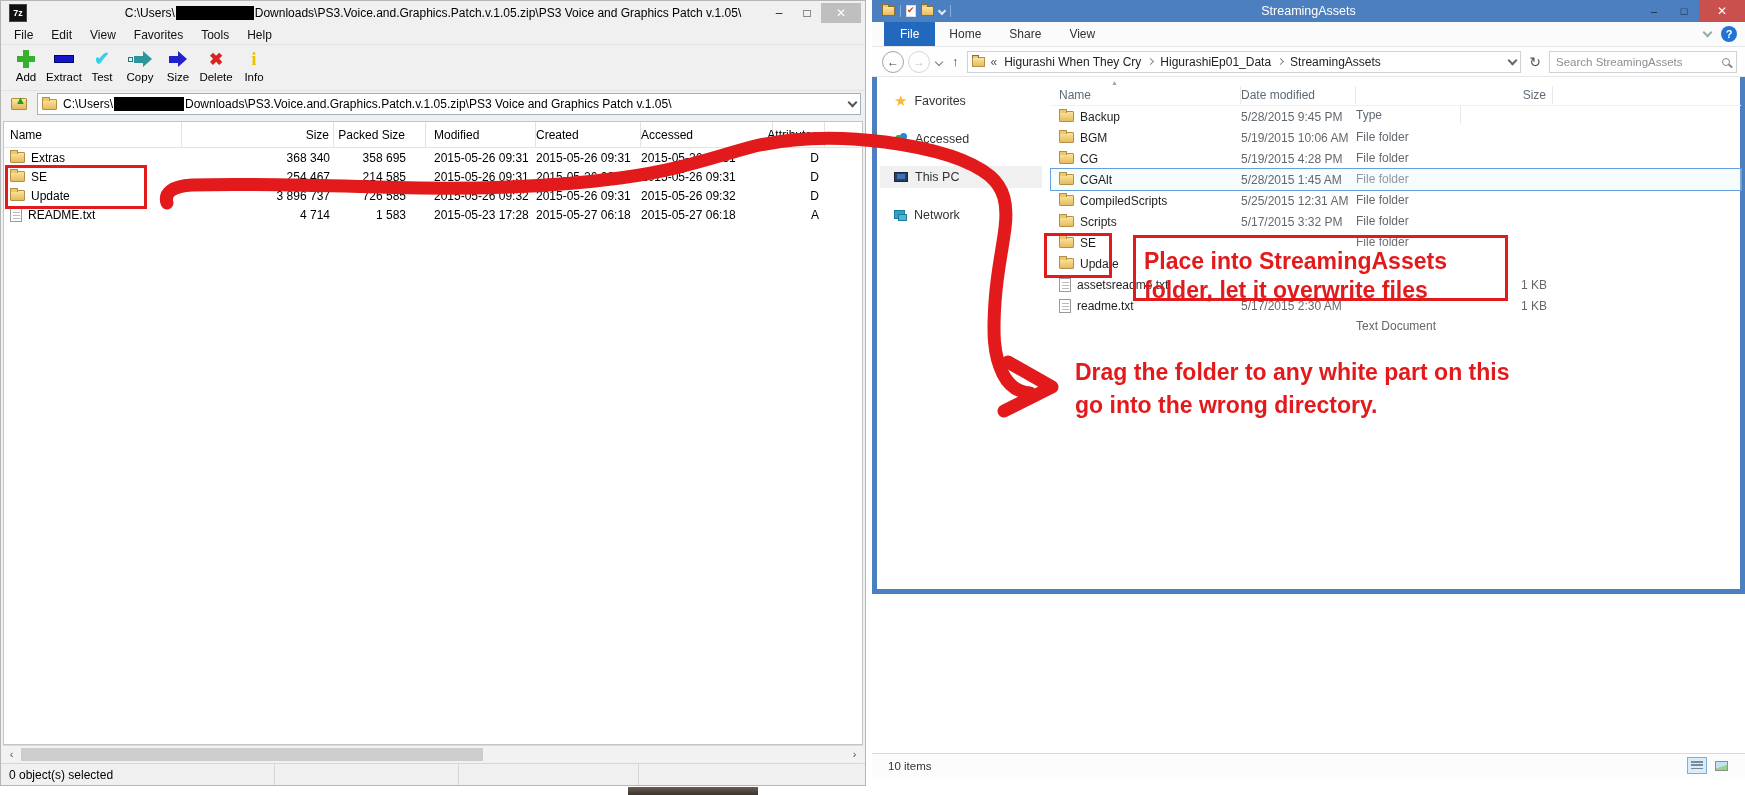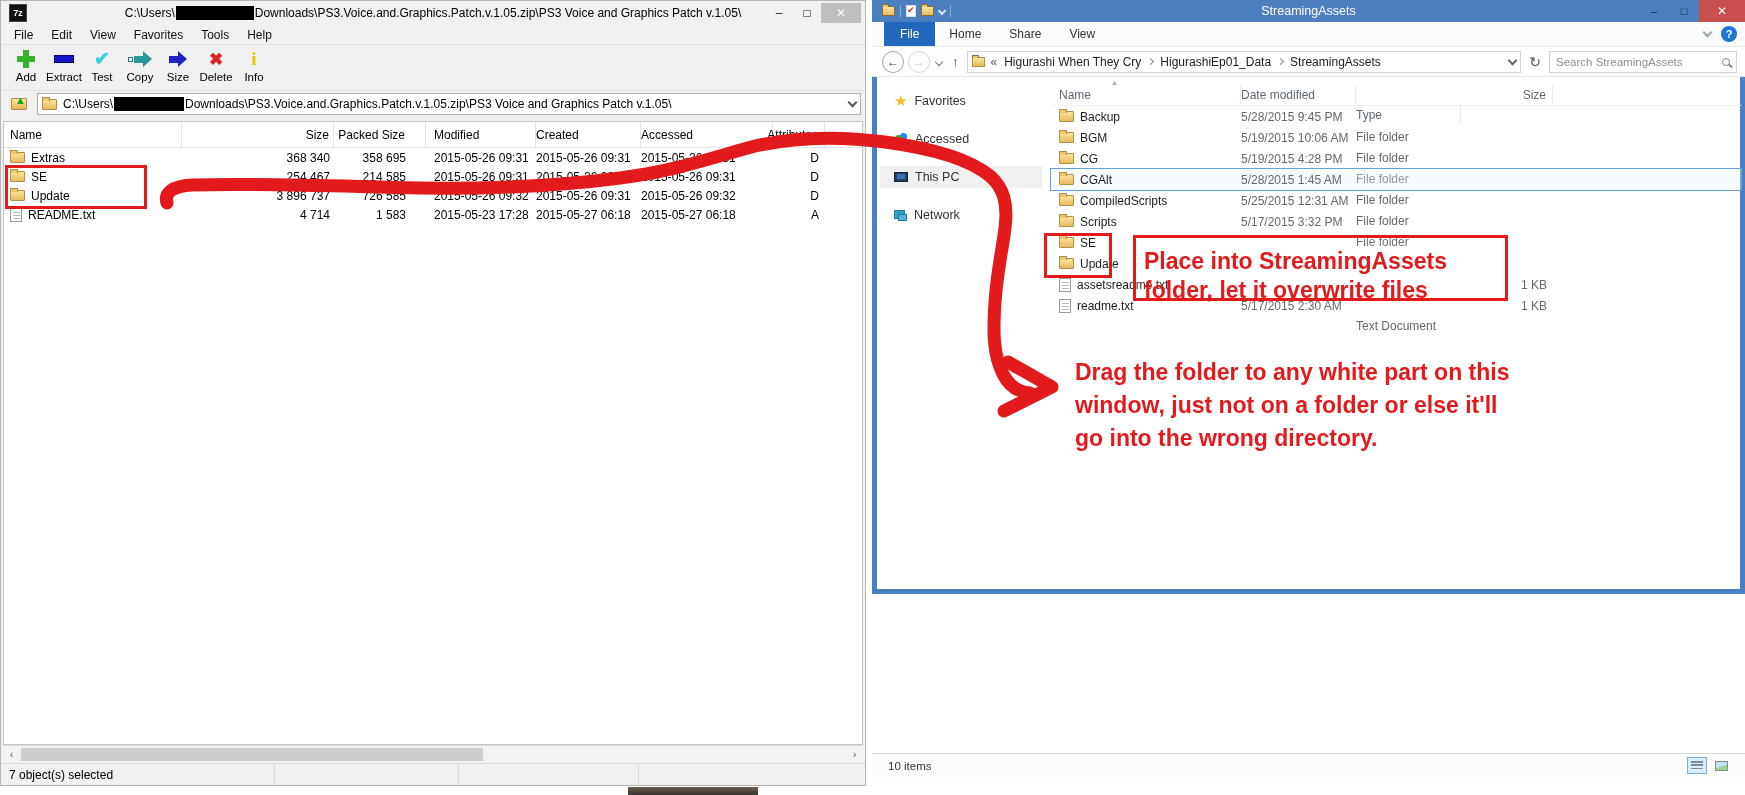--- a/index.html
+++ b/index.html
@@ -282,21 +282,21 @@
         <div class="lc-acc">2015-05-27 06:18</div>
         <div class="lc-attr">A</div>
       </div>
     </div>
     <div class="zhscroll">
       <div class="harrow">‹</div>
       <div class="hthumb"></div>
       <div class="harrow" style="position:absolute;right:0;">›</div>
     </div>
     <div class="zstatus">
-      <div class="cell1">7 object(s) selected</div>
+      <div class="cell1">0 object(s) selected</div>
       <div class="vsep"></div>
         <div class="cell2"></div>
         <div class="vsep"></div>
         <div class="cell3"></div>
         <div class="vsep"></div>
     </div>
   </div>
 
   <div class="ewin">
     <div class="etitle">
@@ -492,17 +492,16 @@
     <path d="M 1008 362 L 1052 387 L 1004 411" fill="none" stroke="#e31a1c" stroke-width="13" stroke-linecap="round" stroke-linejoin="round"></path>
   </svg>
 
   <div class="rednote" style="left:1133px;top:235px;width:375px;height:66px;">
     <div>Place into StreamingAssets</div>
     <div>folder, let it overwrite files</div>
   </div>
 
   <div class="redtext" style="left:1075px;top:356px;">
     <div>Drag the folder to any white part on this</div>
-    <div>window, just not on a folder or else it'll</div>
     <div>go into the wrong directory.</div>
   </div>
 
 </div>
 
 </body></html>

